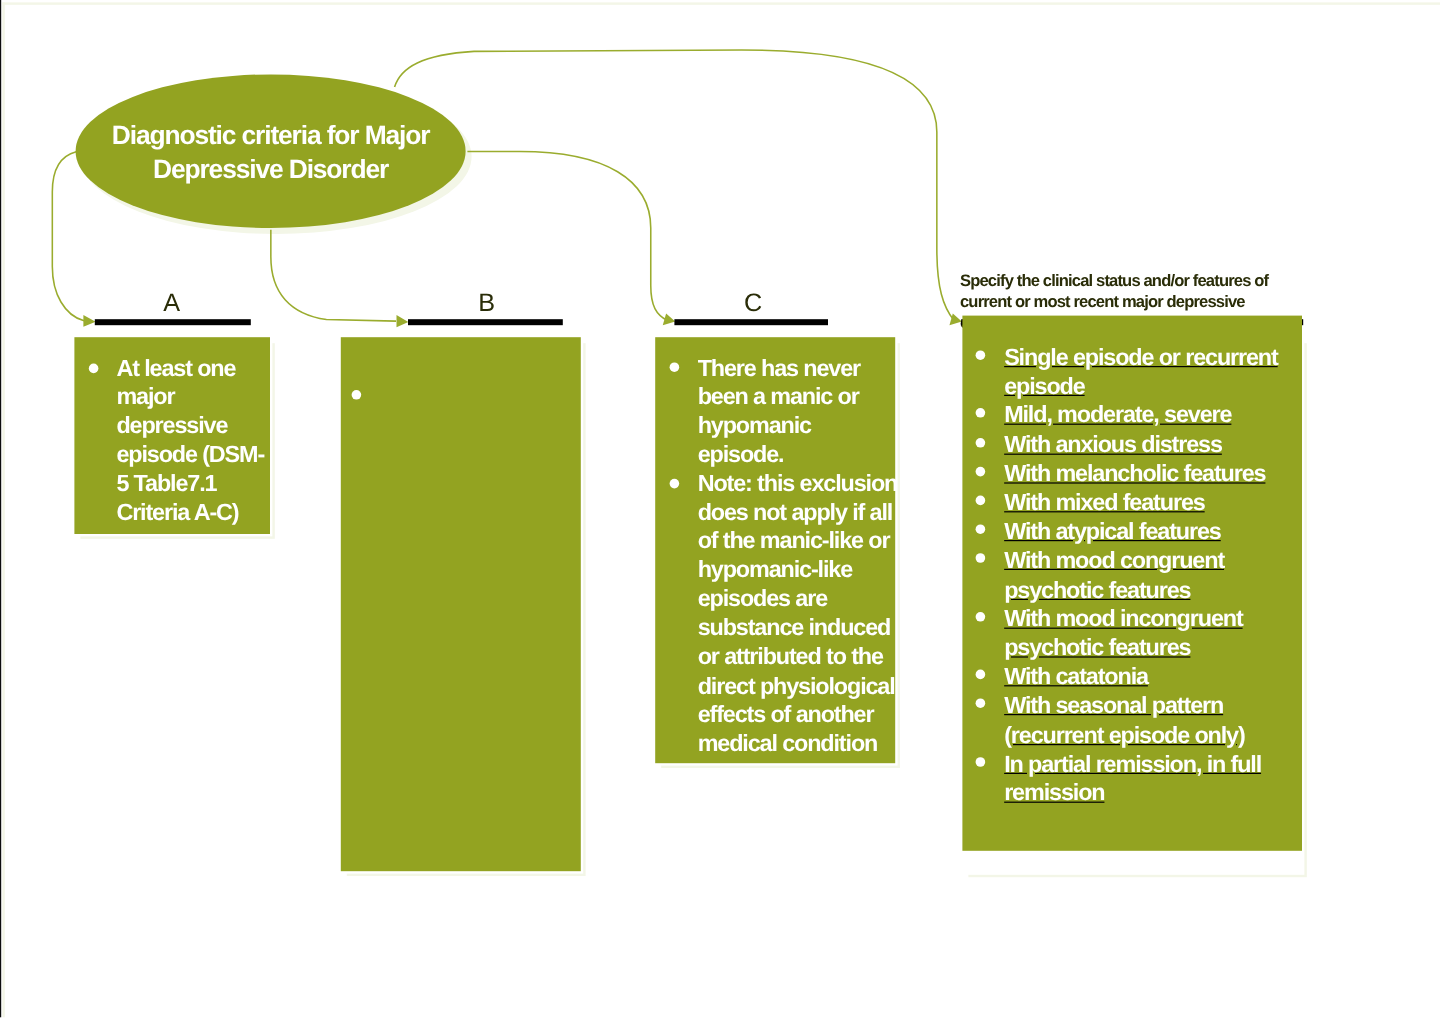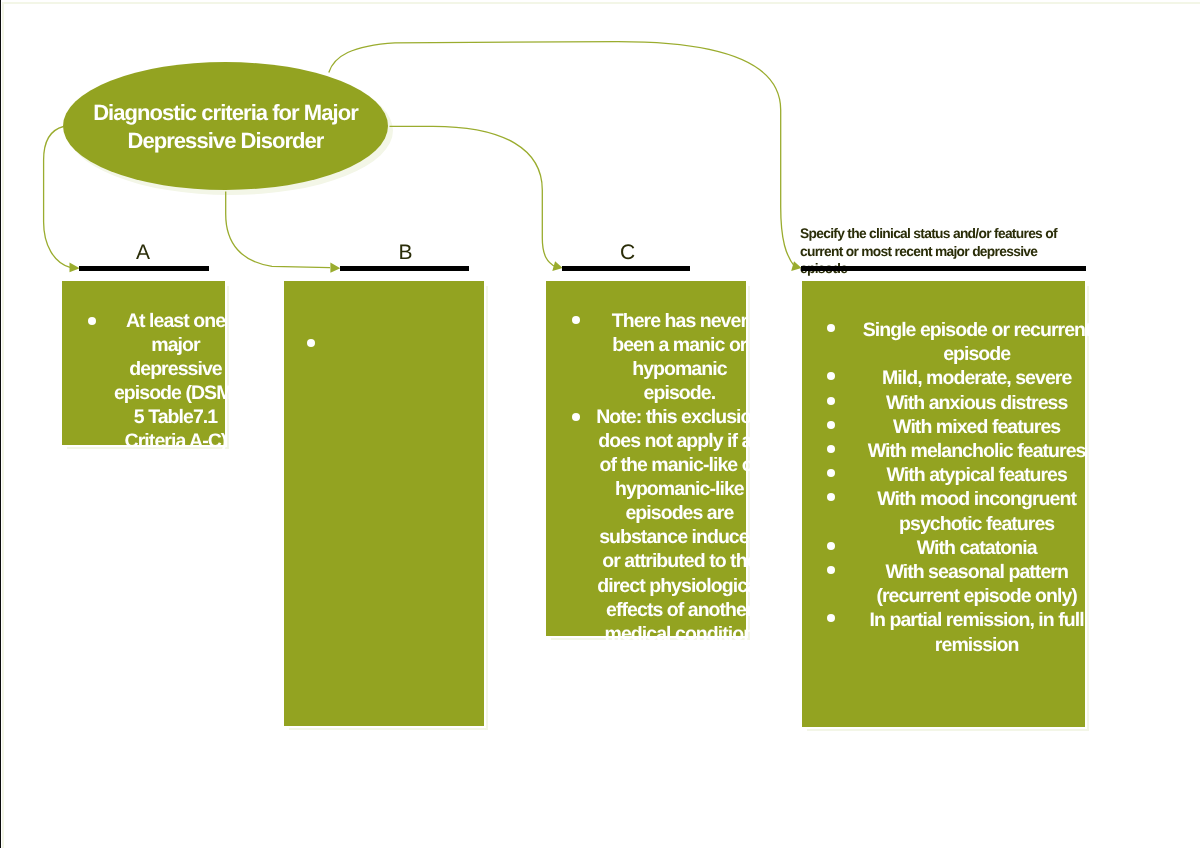--- a/index.html
+++ b/index.html
@@ -19,21 +19,21 @@
   .etext{position:absolute;left:0;right:0;top:37px;
          text-align:center;color:#ffffff;font-weight:bold;font-size:22px;line-height:27.9px;
          letter-spacing:-0.95px;}
 
   .bar{position:absolute;height:5px;background:#000000;}
   .blabel{position:absolute;color:#2a2d08;font-size:21px;text-align:center;line-height:21px;}
 
   .box{position:absolute;background:#93a321;}
   .sh{position:absolute;background:#f3f6e7;}
   .shw{position:absolute;background:#ffffff;}
-  .box ul{margin:18px;padding:0;list-style:none;text-align:center;}
+  .box ul{margin:4px;padding:0;list-style:none;}
   .box li{position:relative;color:#ffffff;font-weight:bold;font-size:19.5px;letter-spacing:-0.95px;line-height:24.05px;}
   .box li .bu{position:absolute;left:0;top:7.5px;width:8px;height:8px;border-radius:50%;
               background:#ffffff;font-size:0;line-height:0;color:transparent;overflow:hidden;}
   .box li .tx{display:block;}
 
   .box.hi li .bu{top:6.0px;}
   #box-d-list li{line-height:24.2px;}
   [data-name="box-b-list"] li .bu{top:6.0px;}
   .box.hi ul[data-name="box-c-list"] li .bu{top:7.4px;}
   [data-name="box-b-list"] li{line-height:23.82px;}
@@ -111,45 +111,49 @@
       </li>
       <li data-name="list-item" style="padding-left:23.7px;width:168px;">
         <span class="bu" data-name="bullet-icon">•</span>
         <span class="tx" data-name="list-item-text">Note: this exclusion does not apply if all of the manic-like or hypomanic-like episodes are substance induced or attributed to the direct physiological effects of another medical condition</span>
       </li>
     </ul>
   </div>
 
   <div class="dcap" data-name="branch-caption-d" style="left:800px;top:225px;width:259px;">Specify the clinical status and/or features of current or most recent major depressive episode</div>
   <div class="bar" data-name="branch-bar-d" style="left:801px;top:265.5px;width:285px;"></div>
-  <div class="box hi" data-name="box-d" style="left:802px;top:281px;width:283px;height:446px;">
+  <div class="box hi" data-name="box-d" style="left:802px;top:263px;width:283px;height:446px;text-decoration:underline;">
     <ul id="box-d-list" data-name="box-d-list" style="padding:19px 0 0 6.5px;width:276px;">
         <li data-name="list-item" style="padding-left: 24.3px;">
           <span class="bu" data-name="bullet-icon">•</span>
           <span class="tx" data-name="list-item-text">Single episode or recurrent episode</span>
         </li>
         <li data-name="list-item" style="padding-left: 24.3px;">
           <span class="bu" data-name="bullet-icon">•</span>
           <span class="tx" data-name="list-item-text">Mild, moderate, severe</span>
         </li>
         <li data-name="list-item" style="padding-left: 24.3px;">
           <span class="bu" data-name="bullet-icon">•</span>
           <span class="tx" data-name="list-item-text">With anxious distress</span>
         </li>
         <li data-name="list-item" style="padding-left: 24.3px;">
           <span class="bu" data-name="bullet-icon">•</span>
+          <span class="tx" data-name="list-item-text">With melancholic features</span>
+        </li>
+        <li data-name="list-item" style="padding-left: 24.3px;">
+          <span class="bu" data-name="bullet-icon">•</span>
           <span class="tx" data-name="list-item-text">With mixed features</span>
         </li>
         <li data-name="list-item" style="padding-left: 24.3px;">
           <span class="bu" data-name="bullet-icon">•</span>
-          <span class="tx" data-name="list-item-text">With melancholic features</span>
+          <span class="tx" data-name="list-item-text">With atypical features</span>
         </li>
         <li data-name="list-item" style="padding-left: 24.3px;">
           <span class="bu" data-name="bullet-icon">•</span>
-          <span class="tx" data-name="list-item-text">With atypical features</span>
+          <span class="tx" data-name="list-item-text">With mood congruent psychotic features</span>
         </li>
         <li data-name="list-item" style="padding-left: 24.3px;">
           <span class="bu" data-name="bullet-icon">•</span>
           <span class="tx" data-name="list-item-text">With mood incongruent psychotic features</span>
         </li>
         <li data-name="list-item" style="padding-left: 24.3px;">
           <span class="bu" data-name="bullet-icon">•</span>
           <span class="tx" data-name="list-item-text">With catatonia</span>
         </li>
         <li data-name="list-item" style="padding-left: 24.3px;">

